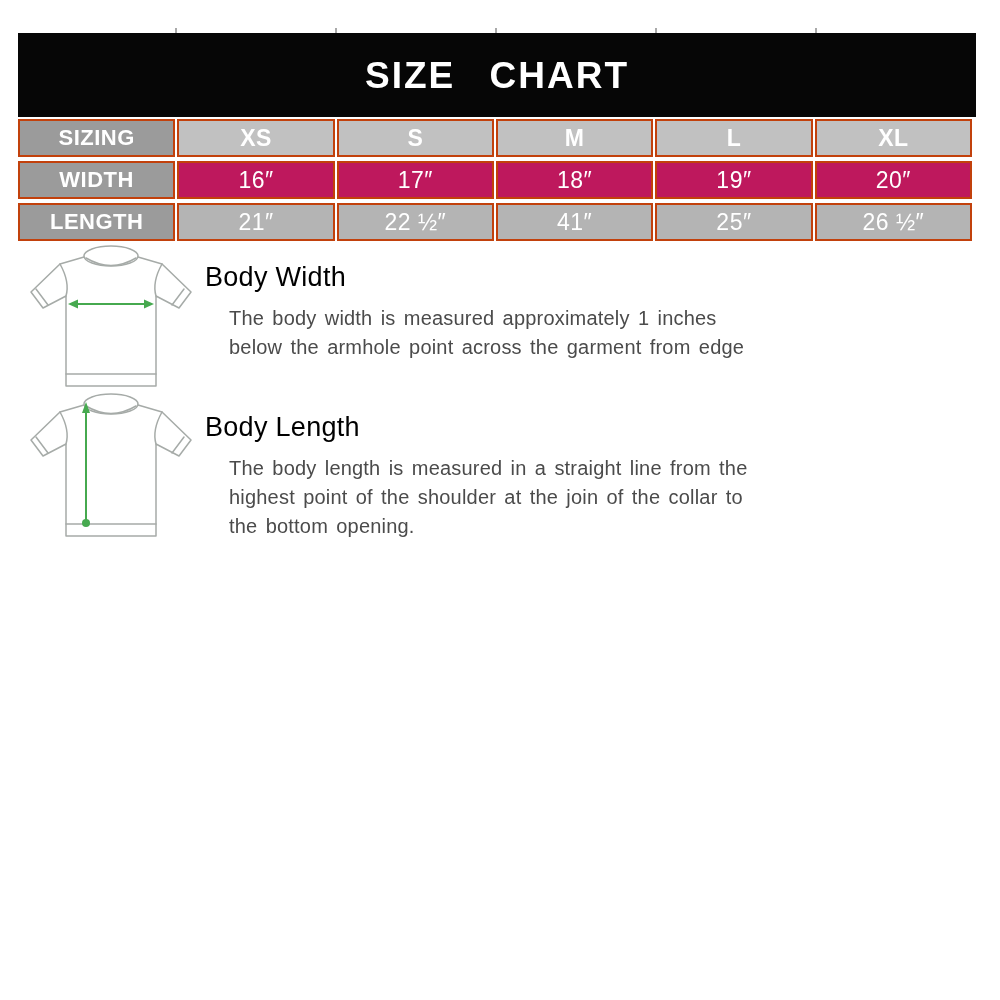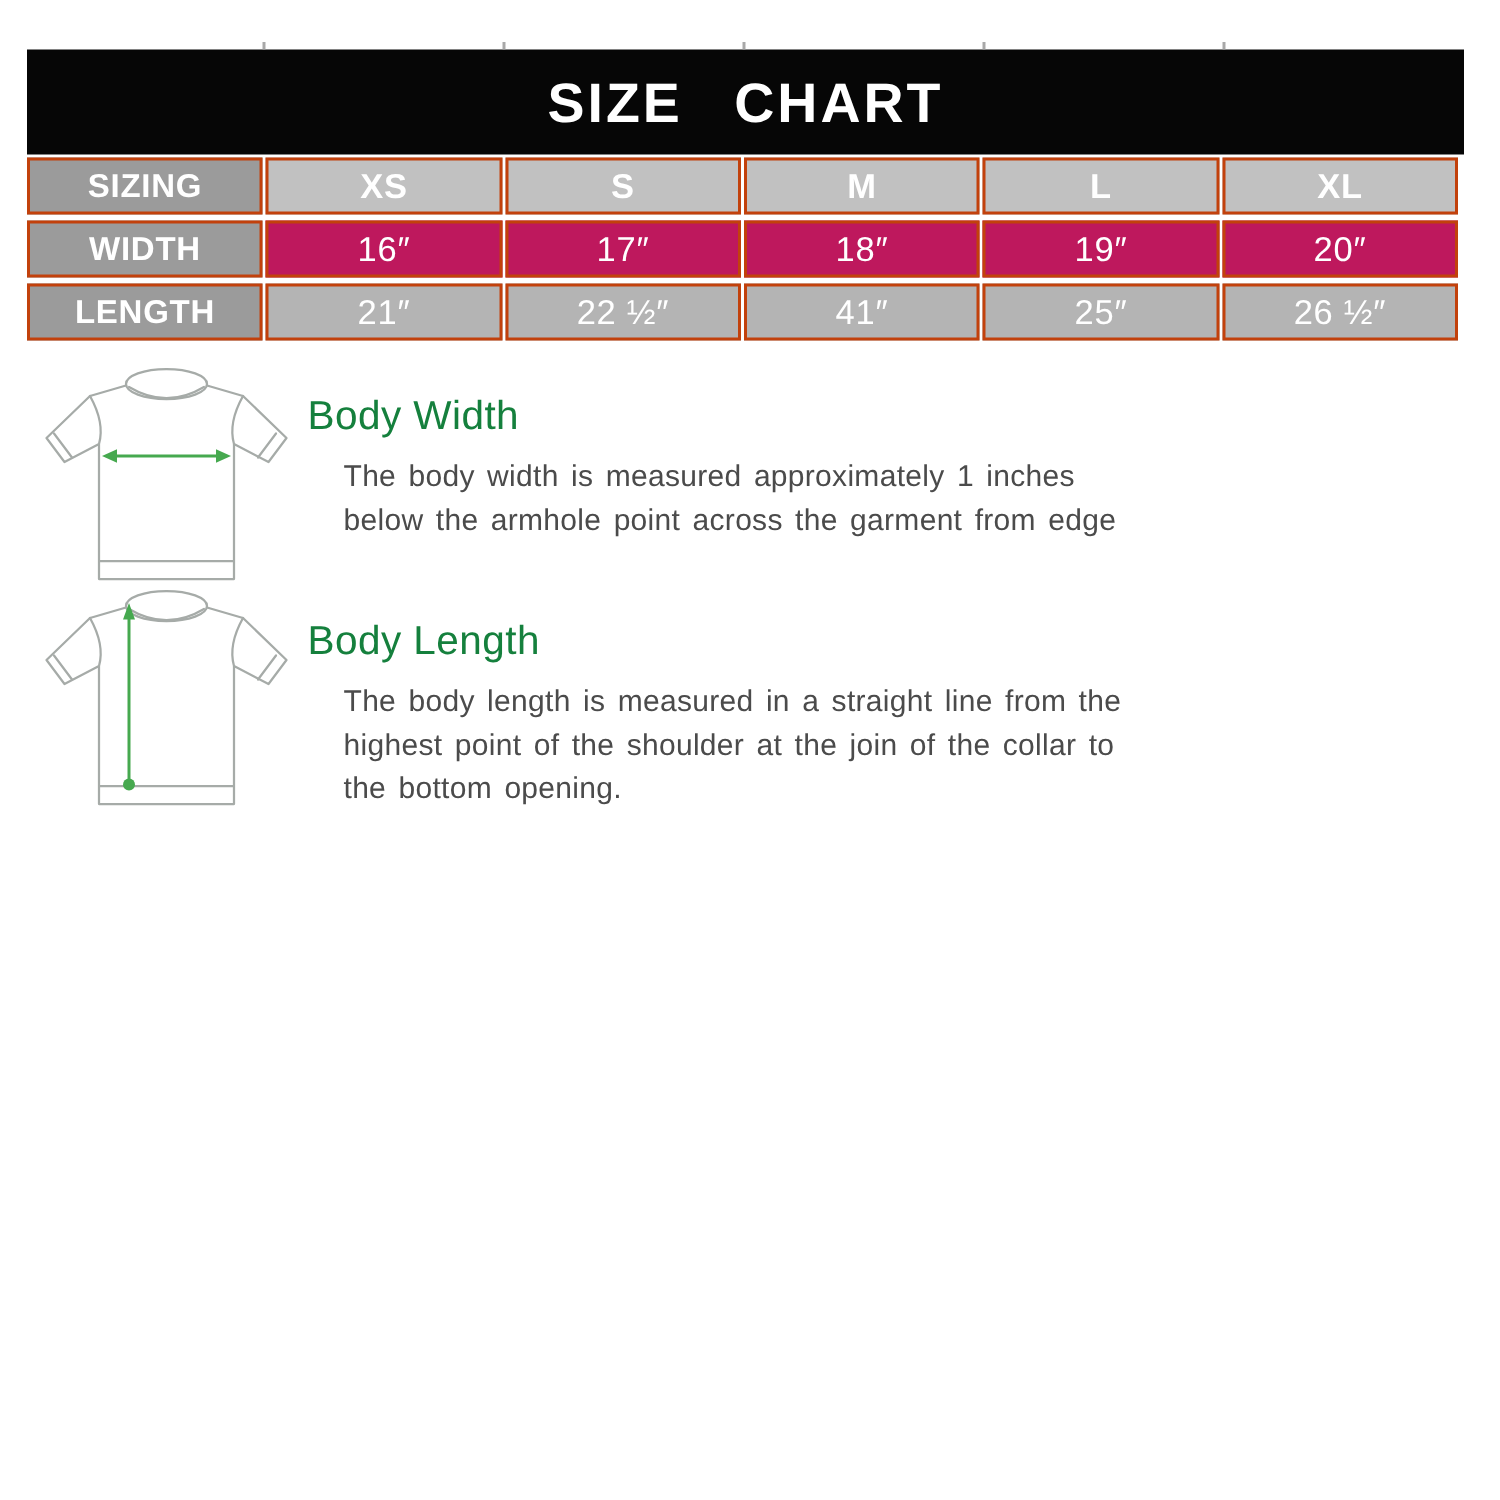--- a/index.html
+++ b/index.html
@@ -11,21 +11,21 @@
   }
   .chart-wrap { position:absolute; left:18px; top:24px; width:958px; }
 
   
   .ticks { position:relative; height:9px; }
   .ticks span {
     position:absolute; bottom:0; width:2px; height:5px; background:#a9a9a9;
   }
 
   .title-bar {
-    width:958px; height:70px; background:#060606;
+    width:958px; height:84px; background:#060606;
     display:flex; align-items:center; justify-content:center;
   }
   .title-bar span {
     color:#ffffff; font-size:37px; font-weight:700;
     letter-spacing:2px; word-spacing:22px; line-height:1;
   }
 
   table.size-table {
     width:958px; table-layout:fixed;
     border-collapse:separate; border-spacing:2px 4px;
@@ -42,21 +42,21 @@
   td.r2  { background:#b4b4b4; font-size:23px; letter-spacing:.5px; }
 
   .shirt { position:absolute; left:22px; }
   .shirt.s1 { top:244px; }
   .shirt.s2 { top:392px; }
 
   .measure-text { position:absolute; left:205px; width:505px; color:#4b4b4b; }
   .measure-text.t1 { top:262px; }
   .measure-text.t2 { top:412px; }
   .measure-text h3 {
-    font-size:27px; font-weight:400; color:#15803d;
+    font-size:27px; font-weight:400; color:#000000;
     letter-spacing:.3px; margin-bottom:11px;
   }
   .measure-text .line {
     font-size:20px; line-height:29px; letter-spacing:.2px; word-spacing:2.5px;
     white-space:nowrap;
     margin-left:24px;
   }
 </style>
 </head>
 <body>

